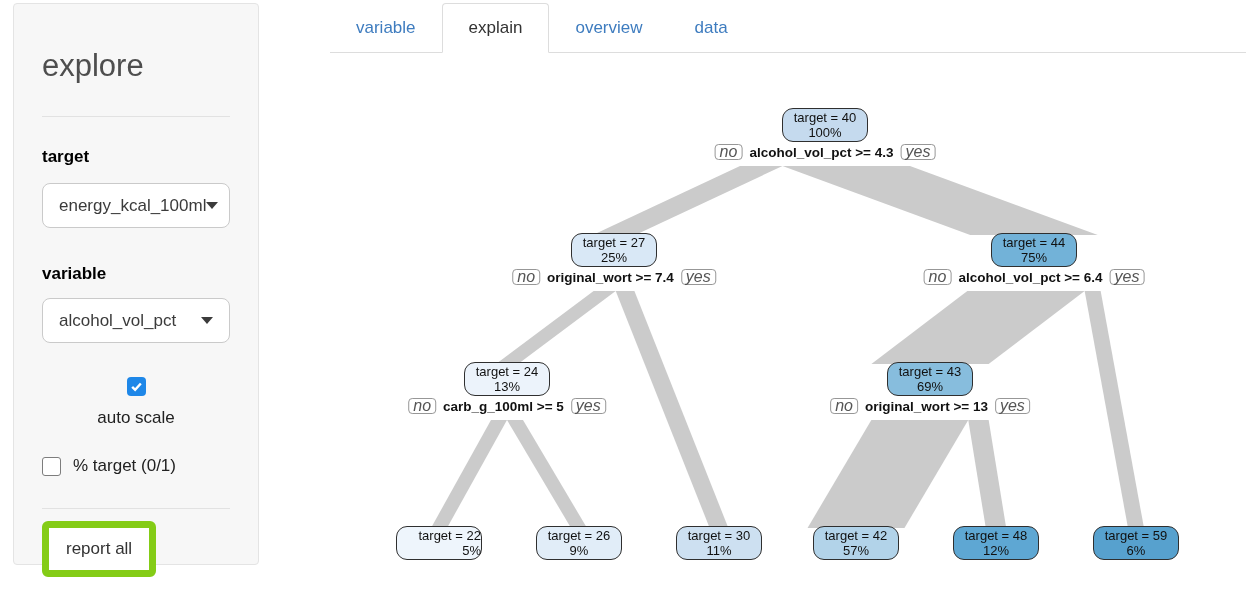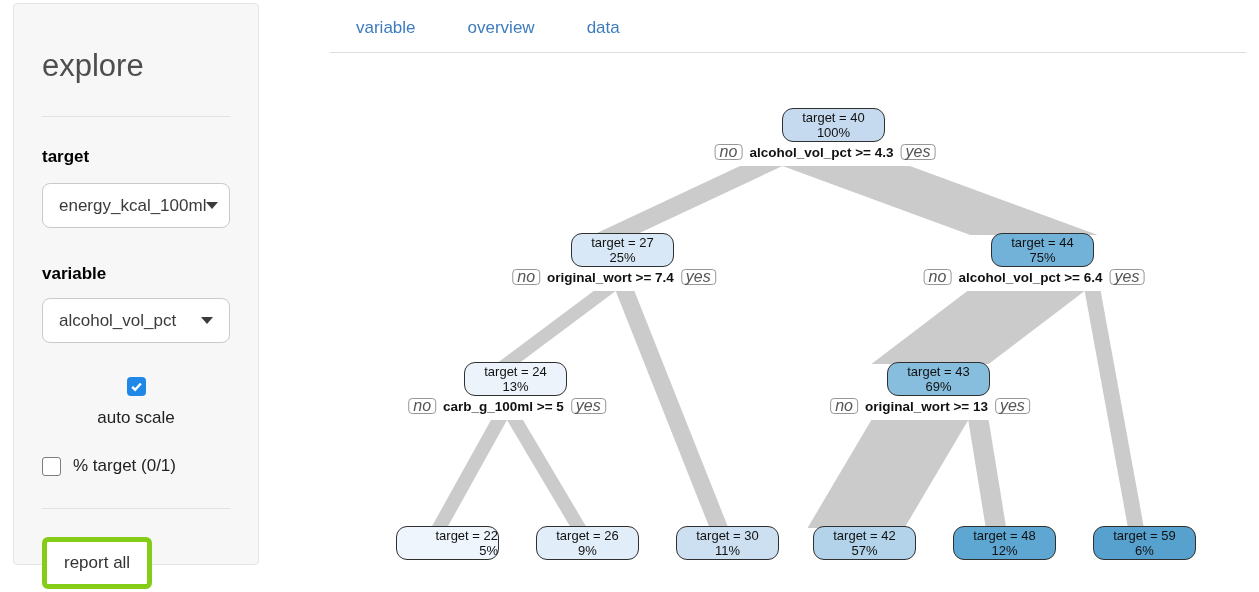--- a/index.html
+++ b/index.html
@@ -35,42 +35,42 @@
   .cb-row{display:flex;align-items:center;gap:12px;font-size:17px;color:#222;}
   .cb-row.first{margin-top:34px;flex-direction:column;}
   .cb-row.later{margin-top:28px;}
   .cb{
     width:19px;height:19px;box-sizing:border-box;border-radius:4px;flex:none;
     display:flex;align-items:center;justify-content:center;cursor:pointer;
   }
   .cb.checked{background:#1e87e8;}
   .cb.unchecked{background:#fff;border:1.5px solid #7d7d7d;border-radius:3px;}
   .btn{
-    margin-top:28px;display:inline-block;background:#fff;border:5px solid #84cc16;
+    margin-top:12px;display:inline-block;background:#fff;border:7px solid #84cc16;
     border-radius:6px;padding:11px 17px;font-size:17px;color:#333;cursor:pointer;
     font-family:"Liberation Sans",sans-serif;
   }
   
   .tabs{
     position:absolute;left:330px;top:3px;right:13px;height:50px;
     display:flex;align-items:stretch;border-bottom:1px solid #ddd;box-sizing:border-box;
   }
   .tab{
     display:flex;align-items:center;padding:0 26px;font-size:17px;
     color:#3e7cbf;cursor:pointer;box-sizing:border-box;
   }
   .tab.active{
     color:#333;background:#fff;border:1px solid #ddd;border-bottom:1px solid #fff;
     border-radius:4px 4px 0 0;margin-bottom:-1px;
   }
   
   .tree{position:absolute;left:0;top:0;width:1259px;height:592px;pointer-events:none;}
   .tree svg{position:absolute;left:0;top:0;}
   .node{
-    position:absolute;width:103px;height:34px;box-sizing:border-box;
+    position:absolute;width:86px;height:34px;box-sizing:border-box;
     border:1.4px solid #2f2f2f;border-radius:11px;
     display:flex;flex-direction:column;align-items:center;justify-content:center;
     font-size:13px;line-height:15px;color:#111;pointer-events:auto;cursor:pointer;
   }
   .split{
     position:absolute;transform:translateX(-50%);
     display:flex;align-items:center;gap:7px;white-space:nowrap;
     font-size:13.5px;font-weight:700;color:#111;pointer-events:auto;
   }
   .badge{
@@ -112,20 +112,21 @@
         <span>% target (0/1)</span>
       </div>
     </div>
 
   <hr>
   <button class="btn">report all</button>
 </div>
 
 <div class="tabs" id="tabs">
     <div class="tab">variable</div>
+    <div class="tab active">explain</div>
     <div class="tab">overview</div>
     <div class="tab">data</div>
   </div>
 
 <div class="tree" id="tree">
   <svg id="tree-svg" width="1259" height="592">
       <polygon points="740,166 782.5,166 635.25,235 592.75,235" fill="#cbcbcb"></polygon>
       <polygon points="782.5,166 910,166 1097.75,235 970.25,235" fill="#cbcbcb"></polygon>
       <polygon points="593.6,291 615.7,291 518.05,364 495.95,364" fill="#cbcbcb"></polygon>
       <polygon points="615.7,291 634.4000000000001,291 728.35,528 709.65,528" fill="#cbcbcb"></polygon>

